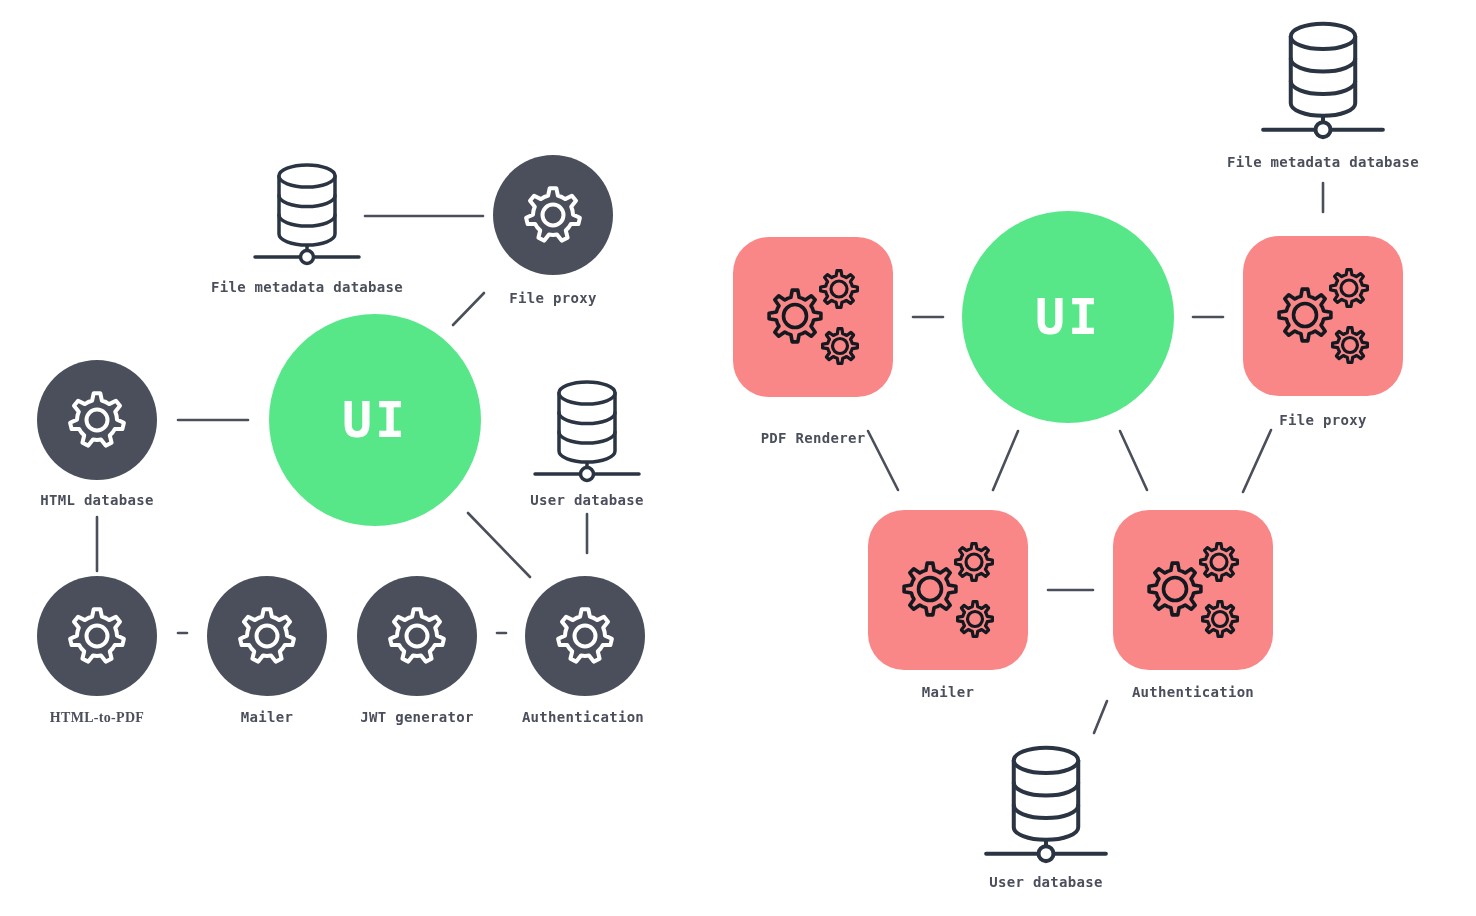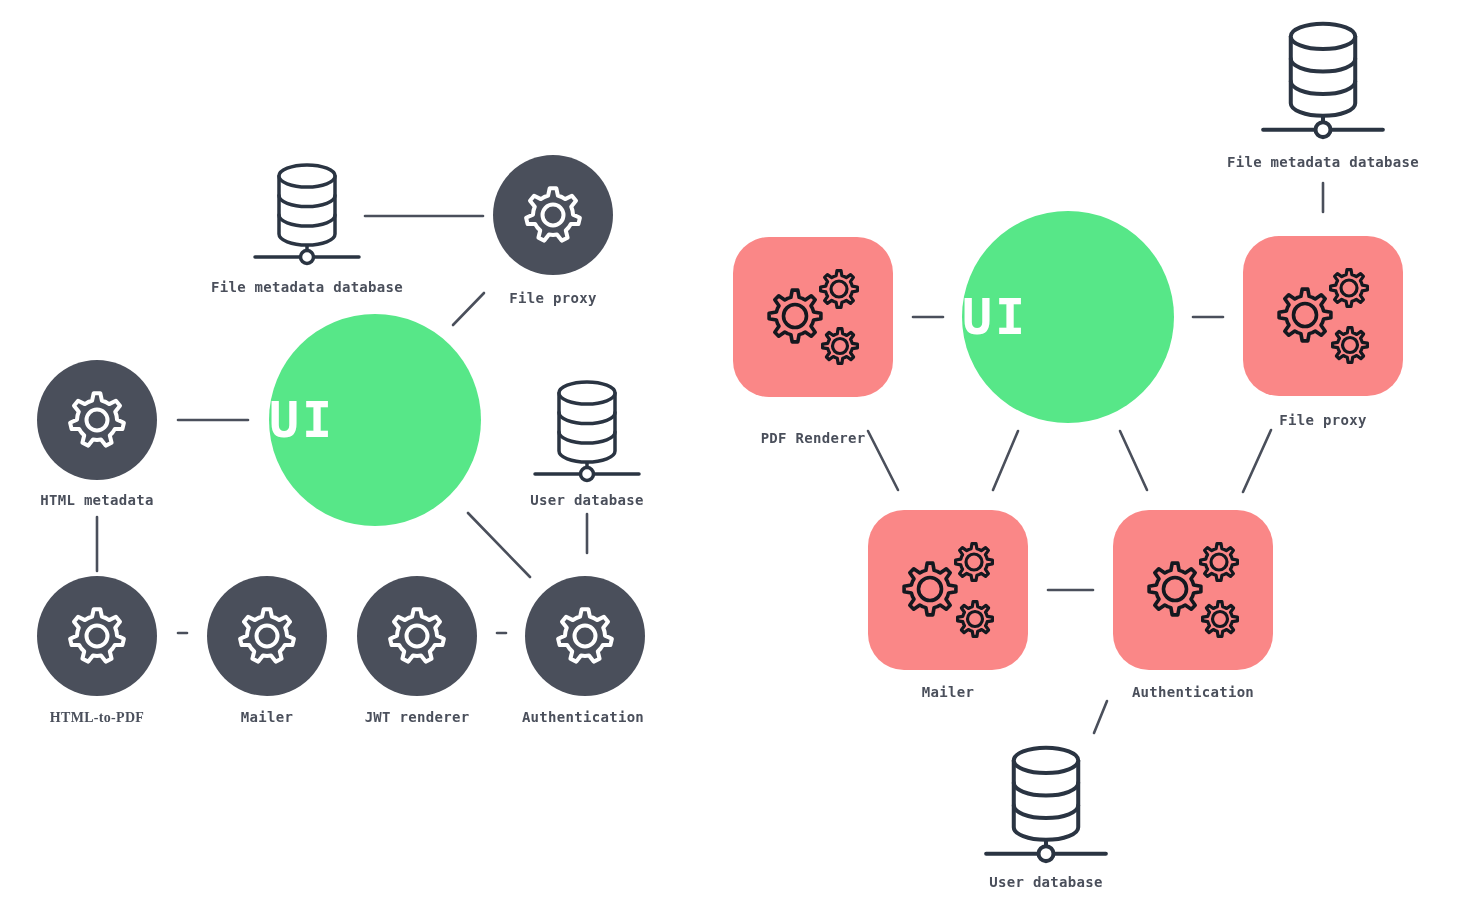--- a/index.html
+++ b/index.html
@@ -15,21 +15,21 @@
     position:absolute; font-weight:bold; font-size:14px; line-height:21px;
     color:#4a4f5b; text-align:center; letter-spacing:0.3px; white-space:nowrap;
   }
 
   .circle-node {
     position:absolute; width:120px; height:120px; border-radius:50%;
     background:#4a4f5b; display:flex; align-items:center; justify-content:center;
   }
   .ui-node {
     position:absolute; width:212px; height:212px; border-radius:50%;
-    background:#57e788; color:#ffffff; display:flex; align-items:center; 
+    background:#57e788; color:#ffffff; display:flex; align-items:center; justify-content:center;
     font-weight:bold; font-size:50px; letter-spacing:3px;
   }
   .square-node {
     position:absolute; width:160px; height:160px; border-radius:36px;
     background:#fa8787; display:flex; align-items:center; justify-content:center;
   }
 
   svg.gear { display:block; }
   svg.gear path, svg.gear circle { fill:none; stroke:currentColor; }
   .gear-white { color:#ffffff; }
@@ -97,21 +97,21 @@
     <div class="ui-node" style="left:269px; top:314px;">
       <span>UI</span>
     </div>
 
     <div class="circle-node" style="left:37px; top:360px;">
       <svg class="gear gear-white" width="120" height="120" viewBox="0 0 120 120">
           <path d="M55.1 40.6L56.7 33.2L63.3 33.2L64.9 40.6L68.7 42.0L72.1 44.1L78.9 40.7L83.0 45.8L78.2 51.7L79.5 55.5L80.0 59.6L86.9 62.8L85.4 69.1L77.8 69.1L75.6 72.5L72.8 75.4L74.6 82.7L68.7 85.6L64.0 79.6L60.0 80.0L56.0 79.6L51.3 85.6L45.4 82.7L47.2 75.4L44.4 72.5L42.2 69.1L34.6 69.1L33.1 62.8L40.0 59.6L40.5 55.5L41.8 51.7L37.0 45.8L41.1 40.7L47.9 44.1L51.3 42.0Z" stroke-width="4" stroke-linejoin="round"></path>
           <circle cx="60" cy="60" r="10.5" stroke-width="4"></circle>
         </svg>
     </div>
-    <div class="label" style="left:0px; top:490px; width:194px;">HTML metadata</div>
+    <div class="label" style="left:0px; top:490px; width:194px;">HTML database</div>
 
     <svg class="db-icon" style="left:529px; top:377px;" width="116" height="106">
         <use href="#db"></use>
       </svg>
     <div class="label" style="left:487px; top:490px; width:200px;">User database</div>
 
     <div class="circle-node" style="left:37px; top:576px;">
       <svg class="gear gear-white" width="120" height="120" viewBox="0 0 120 120">
           <path d="M55.1 40.6L56.7 33.2L63.3 33.2L64.9 40.6L68.7 42.0L72.1 44.1L78.9 40.7L83.0 45.8L78.2 51.7L79.5 55.5L80.0 59.6L86.9 62.8L85.4 69.1L77.8 69.1L75.6 72.5L72.8 75.4L74.6 82.7L68.7 85.6L64.0 79.6L60.0 80.0L56.0 79.6L51.3 85.6L45.4 82.7L47.2 75.4L44.4 72.5L42.2 69.1L34.6 69.1L33.1 62.8L40.0 59.6L40.5 55.5L41.8 51.7L37.0 45.8L41.1 40.7L47.9 44.1L51.3 42.0Z" stroke-width="4" stroke-linejoin="round"></path>
           <circle cx="60" cy="60" r="10.5" stroke-width="4"></circle>
@@ -131,21 +131,21 @@
     </div>
     <div class="circle-node" style="left:525px; top:576px;">
       <svg class="gear gear-white" width="120" height="120" viewBox="0 0 120 120">
           <path d="M55.1 40.6L56.7 33.2L63.3 33.2L64.9 40.6L68.7 42.0L72.1 44.1L78.9 40.7L83.0 45.8L78.2 51.7L79.5 55.5L80.0 59.6L86.9 62.8L85.4 69.1L77.8 69.1L75.6 72.5L72.8 75.4L74.6 82.7L68.7 85.6L64.0 79.6L60.0 80.0L56.0 79.6L51.3 85.6L45.4 82.7L47.2 75.4L44.4 72.5L42.2 69.1L34.6 69.1L33.1 62.8L40.0 59.6L40.5 55.5L41.8 51.7L37.0 45.8L41.1 40.7L47.9 44.1L51.3 42.0Z" stroke-width="4" stroke-linejoin="round"></path>
           <circle cx="60" cy="60" r="10.5" stroke-width="4"></circle>
         </svg>
     </div>
 
     <div class="label" style="left:0px; top:707px; width:194px;font-family:Liberation Serif, serif;">HTML-to-PDF</div>
     <div class="label" style="left:167px; top:707px; width:200px;">Mailer</div>
-    <div class="label" style="left:317px; top:707px; width:200px;">JWT renderer</div>
+    <div class="label" style="left:317px; top:707px; width:200px;">JWT generator</div>
     <div class="label" style="left:483px; top:707px; width:200px;">Authentication</div>
   </div>
 
   <div>
 
     <svg class="db-icon" style="left:1256px; top:18px;" width="134" height="122" viewBox="0 0 116 106">
         <use href="#db"></use>
       </svg>
     <div class="label" style="left:1173px; top:152px; width:300px;">File metadata database</div>
 

